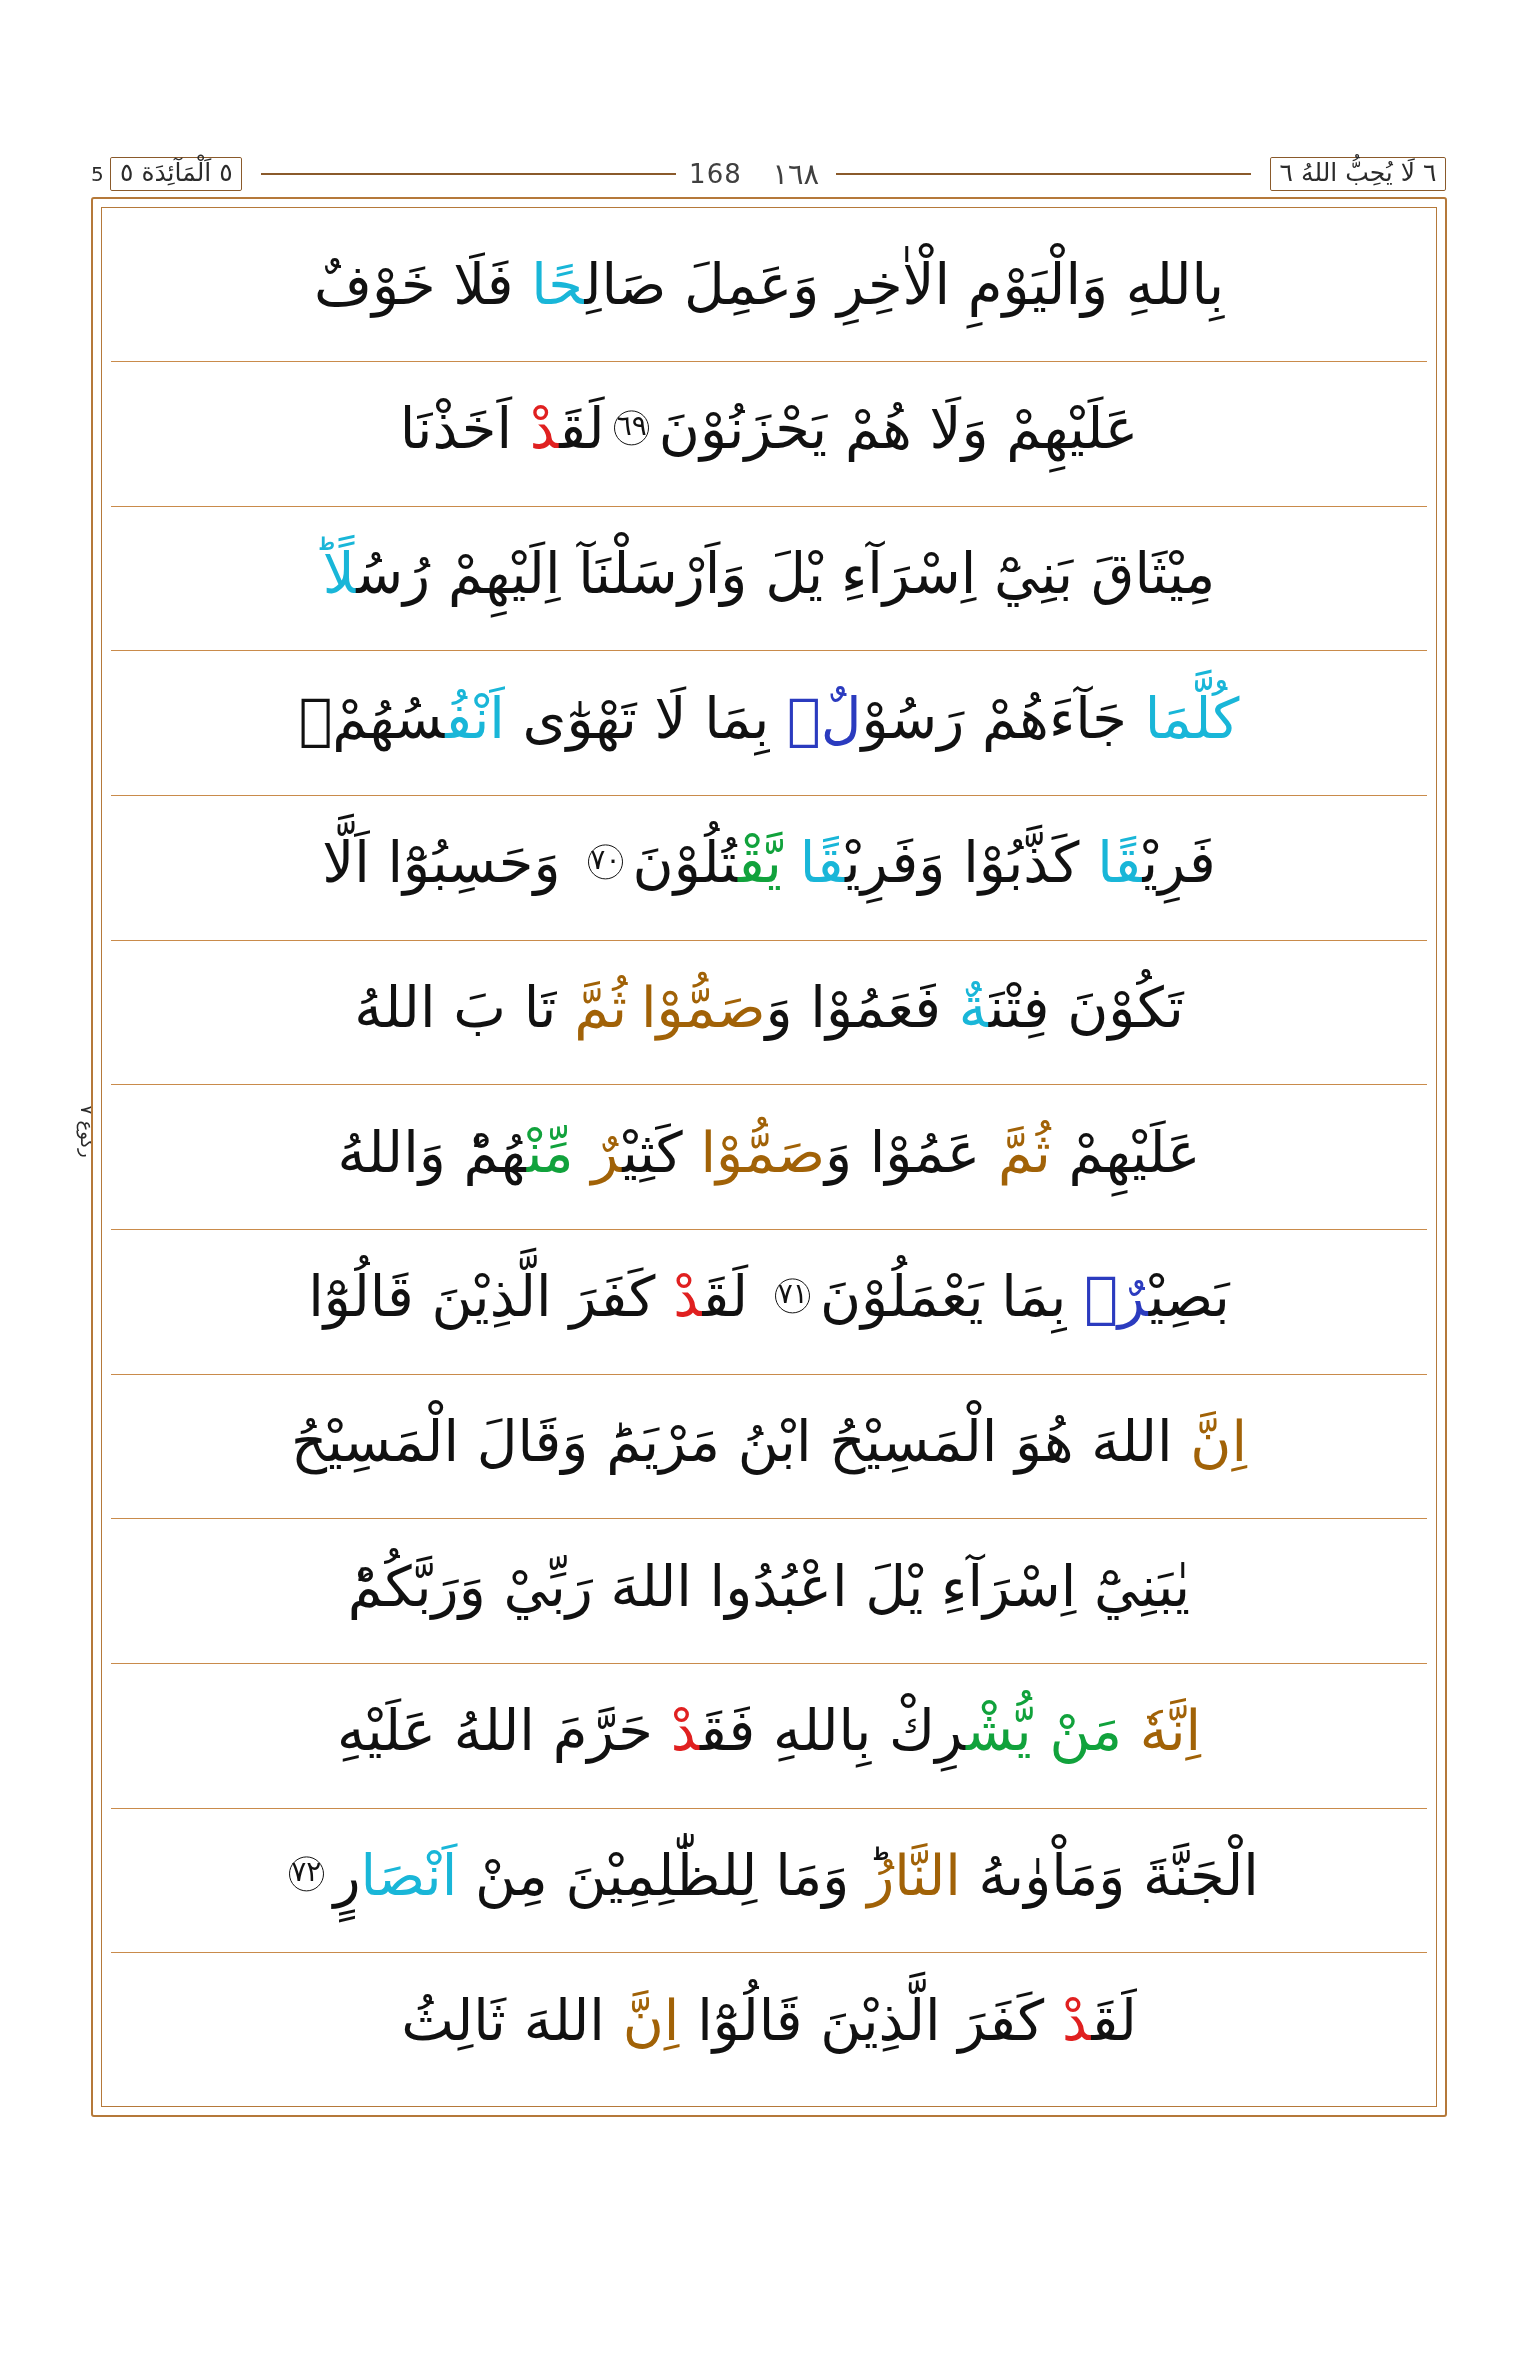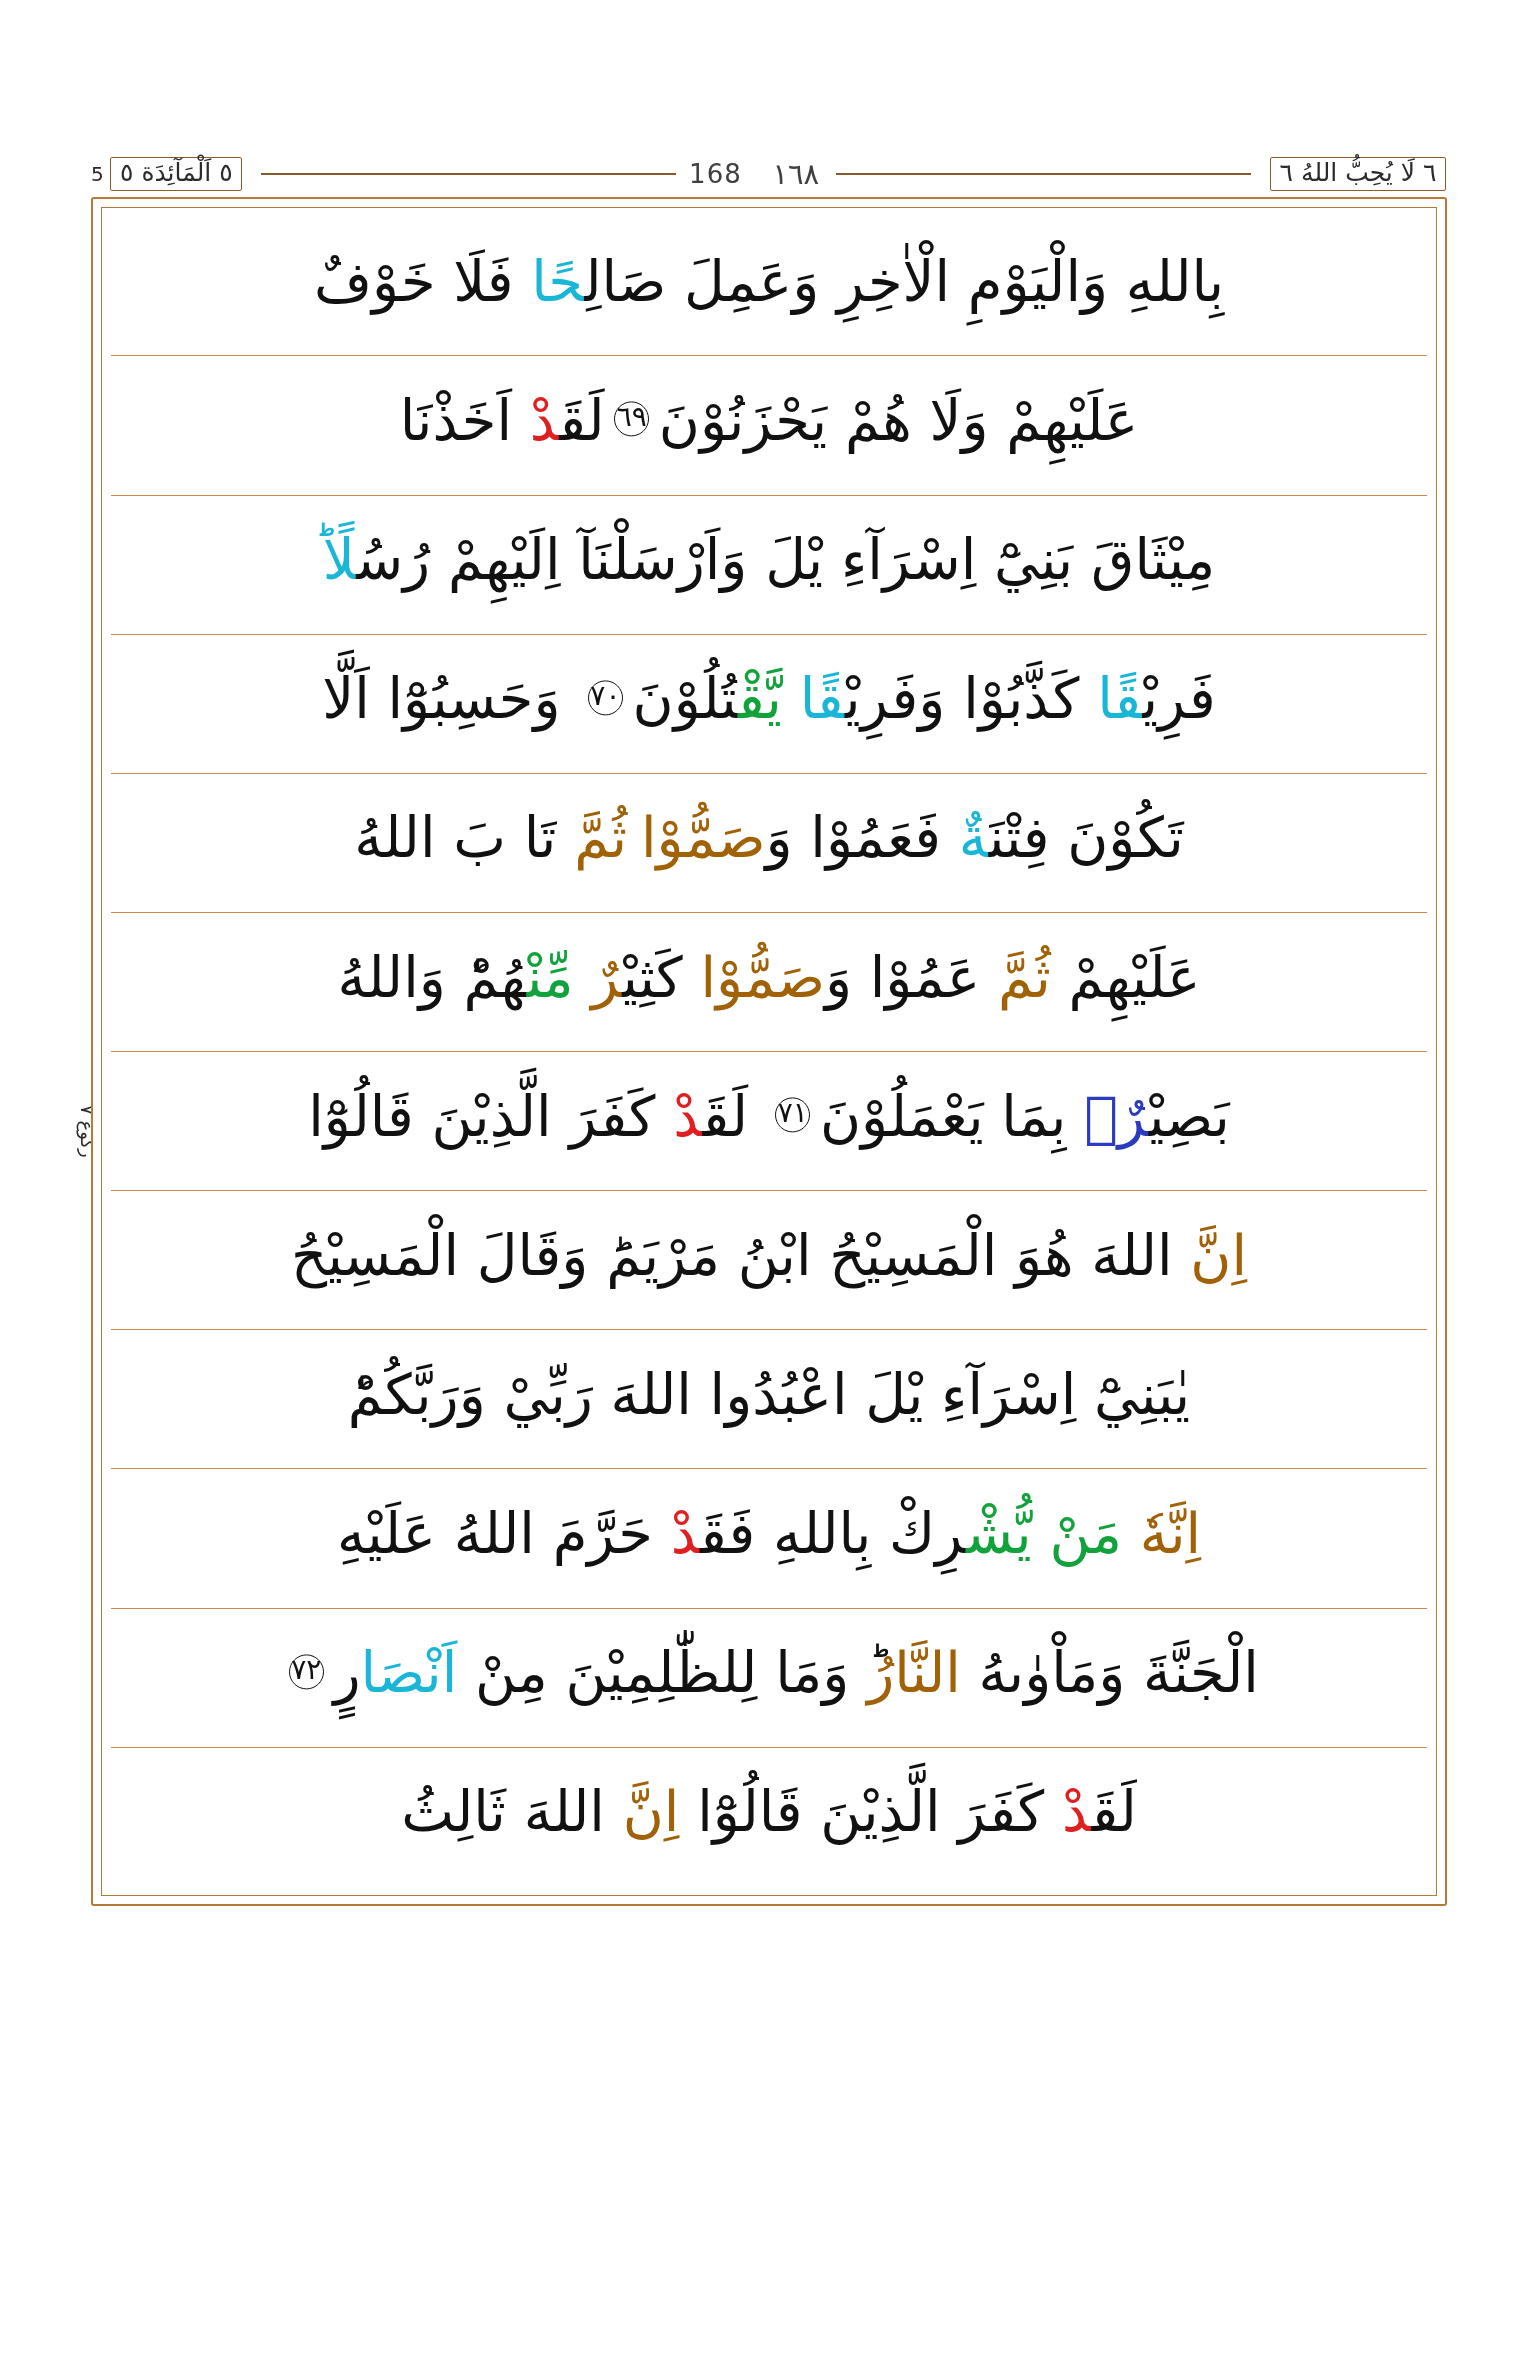--- a/index.html
+++ b/index.html
@@ -77,21 +77,21 @@
     font-size: 29px;
     padding: 0 17.3px;
   }
 
   
   .frame-outer {
     position: absolute;
     left: 91px;
     top: 197px;
     width: 1356px;
-    height: 1709px;
+    height: 1920px;
     border: 2.9px solid #b5793a;
     border-radius: 2.9px;
     box-sizing: border-box;
     background: #ffffff;
   }
   .frame-inner {
     position: absolute;
     left: 7.7px; top: 7.7px; right: 7.7px; bottom: 7.7px;
     border: 1.4px solid #b5793a;
     box-sizing: border-box;
@@ -197,20 +197,23 @@
           <div class="line">
             <div class="ayah-text"><span class="c-dark">بِاللهِ وَالْيَوْمِ الْاٰخِرِ وَعَمِلَ صَالِ</span><span class="c-cyan">حًا</span><span class="c-dark"> فَلَا خَوْفٌ</span></div>
           </div>
           <div class="line">
             <div class="ayah-text"><span class="c-dark">عَلَيْهِمْ وَلَا هُمْ يَحْزَنُوْنَ</span><span class="ayah-num">٦٩</span><span class="c-dark">لَقَ</span><span class="c-red">دْ</span><span class="c-dark"> اَخَذْنَا</span></div>
           </div>
           <div class="line">
             <div class="ayah-text"><span class="c-dark">مِيْثَاقَ بَنِيْٓ اِسْرَآءِ يْلَ وَاَرْسَلْنَآ اِلَيْهِمْ رُسُ</span><span class="c-cyan">لًا</span><span class="c-dark">ؕ</span></div>
           </div>
           <div class="line">
+            <div class="ayah-text"><span class="c-cyan">كُلَّمَا</span><span class="c-dark"> جَآءَهُمْ رَسُوْ</span><span class="c-blue">لٌۢ</span><span class="c-dark"> بِمَا لَا تَهْوٰٓى </span><span class="c-cyan">اَنْفُ</span><span class="c-dark">سُهُمْۙ</span></div>
+          </div>
+          <div class="line">
             <div class="ayah-text"><span class="c-dark">فَرِيْ</span><span class="c-cyan">قًا</span><span class="c-dark"> كَذَّبُوْا وَفَرِيْ</span><span class="c-cyan">قًا</span><span class="c-green"> يَّقْ</span><span class="c-dark">تُلُوْنَ</span><span class="ayah-num">٧٠</span><span class="c-dark"> وَحَسِبُوْٓا اَلَّا</span></div>
           </div>
           <div class="line">
             <div class="ayah-text"><span class="c-dark">تَكُوْنَ فِتْنَ</span><span class="c-cyan">ةٌ</span><span class="c-dark"> فَ</span><span class="c-dark">عَمُوْا وَ</span><span class="c-orange">صَمُّوْا</span><span class="c-orange"> ثُمَّ</span><span class="c-dark"> تَا بَ اللهُ</span></div>
           </div>
           <div class="line">
             <div class="ayah-text"><span class="c-dark">عَلَيْهِمْ </span><span class="c-orange">ثُمَّ</span><span class="c-dark"> عَمُوْا وَ</span><span class="c-orange">صَمُّوْا</span><span class="c-dark"> كَثِيْ</span><span class="c-orange">رٌ</span><span class="c-green"> مِّنْ</span><span class="c-dark">هُمْؕ وَاللهُ</span></div>
           </div>
           <div class="line">
             <div class="ayah-text"><span class="c-dark">بَصِيْ</span><span class="c-blue">رٌۢ</span><span class="c-dark"> بِمَا يَعْمَلُوْنَ</span><span class="ayah-num">٧١</span><span class="c-dark"> لَقَ</span><span class="c-red">دْ</span><span class="c-dark"> كَفَرَ الَّذِيْنَ قَالُوْٓا</span></div>

